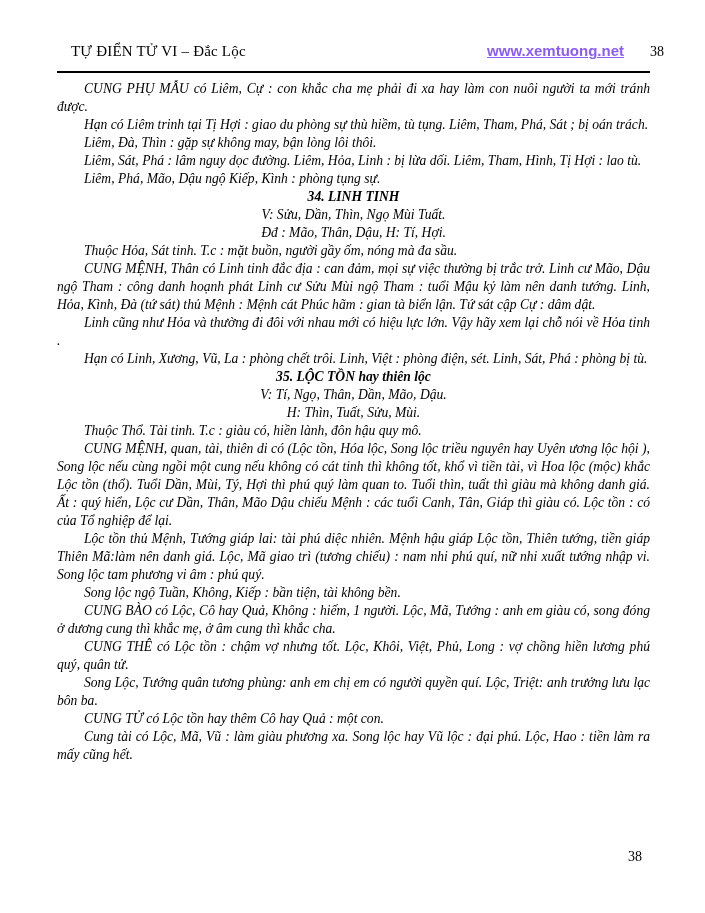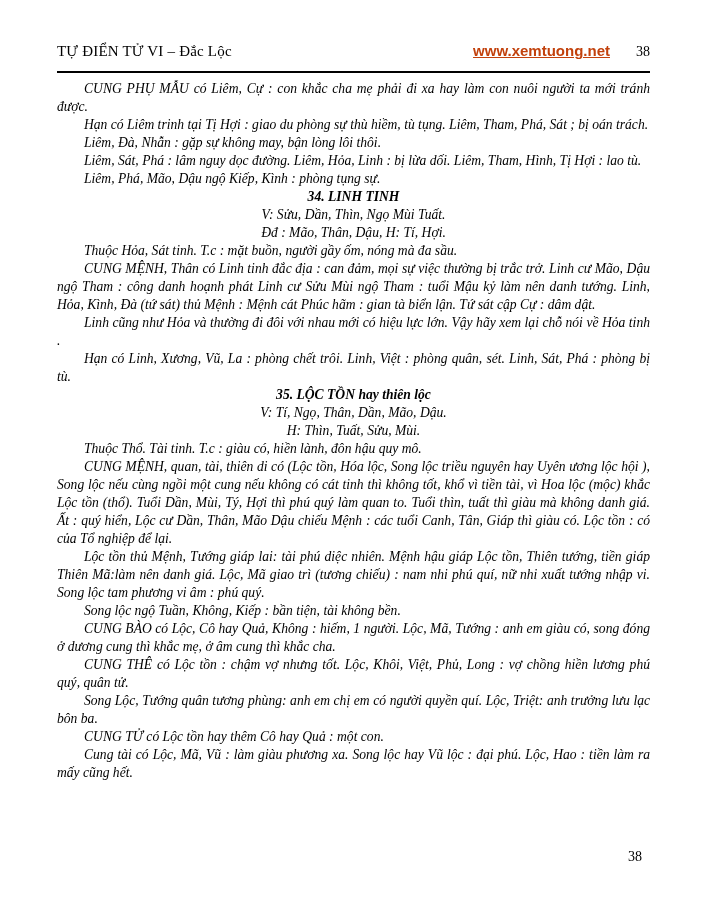--- a/index.html
+++ b/index.html
@@ -10,36 +10,36 @@
   }
   .page{
     position:relative;
     width:705px;height:913px;
     background:#ffffff;
     color:#000;
     overflow:hidden;
   }
   .header{
     position:absolute;
-    left:57px;top:42px;width:593px;
+    left:71px;top:42px;width:593px;
     display:flex;justify-content:space-between;align-items:baseline;
   }
   .header-title{
     font-size:15px;
     letter-spacing:0.2px;
     white-space:nowrap;
   }
   .header-right{
     display:flex;align-items:baseline;gap:26px;
   }
   .header-url{
     font-family:"Liberation Sans", sans-serif;
     font-weight:bold;
     font-size:15px;
-    color:#c2410c;
+    color:#8b5cf6;
     text-decoration:underline;
     cursor:pointer;
     white-space:nowrap;
   }
   .header-pagenum{
     font-size:14px;
   }
   .header-rule{
     position:absolute;
     left:57px;top:71px;width:593px;
@@ -75,30 +75,30 @@
       <span class="header-pagenum">38</span>
     </span>
   </div>
 
   <div class="header-rule"></div>
 
   <div class="content">
 
   <p class="indent">CUNG PHỤ MẪU có Liêm, Cự : con khắc cha mẹ phải đi xa hay làm con nuôi người ta mới tránh được.</p>
       <p class="indent">Hạn có Liêm trinh tại Tị Hợi : giao du phòng sự thù hiềm, tù tụng. Liêm, Tham, Phá, Sát ; bị oán trách.</p>
-      <p class="indent">Liêm, Đà, Nhẫn : gặp sự không may, bận lòng lôi thôi.</p>
+      <p class="indent">Liêm, Đà, Thìn : gặp sự không may, bận lòng lôi thôi.</p>
       <p class="block">Liêm, Sát, Phá : lâm nguy dọc đường. Liêm, Hỏa, Linh : bị lừa dối. Liêm, Tham, Hình, Tị Hợi : lao tù.</p>
       <p class="block">Liêm, Phá, Mão, Dậu ngộ Kiếp, Kình : phòng tụng sự.</p>
       <p class="heading">34. LINH TINH</p>
       <p class="center">V: Sửu, Dần, Thìn, Ngọ Mùi Tuất.</p>
       <p class="center">Đđ : Mão, Thân, Dậu, H: Tí, Hợi.</p>
       <p class="indent">Thuộc Hỏa, Sát tinh. T.c : mặt buồn, người gầy ốm, nóng mà đa sầu.</p>
       <p class="indent">CUNG MỆNH, Thân có Linh tinh đắc địa : can đảm, mọi sự việc thường bị trắc trở. Linh cư Mão, Dậu ngộ Tham : công danh hoạnh phát Linh cư Sửu Mùi ngộ Tham : tuổi Mậu kỷ làm nên danh tướng. Linh, Hỏa, Kình, Đà (tứ sát) thủ Mệnh : Mệnh cát Phúc hãm : gian tà biển lận. Tứ sát cập Cự : dâm dật.</p>
       <p class="indent">Linh cũng như Hỏa và thường đi đôi với nhau mới có hiệu lực lớn. Vậy hãy xem lại chỗ nói về Hỏa tinh .</p>
-      <p class="indent">Hạn có Linh, Xương, Vũ, La : phòng chết trôi. Linh, Việt : phòng quân, sét. Linh, Sát, Phá : phòng bị tù.</p>
+      <p class="indent">Hạn có Linh, Xương, Vũ, La : phòng chết trôi. Linh, Việt : phòng điện, sét. Linh, Sát, Phá : phòng bị tù.</p>
       <p class="heading">35. LỘC TỒN hay thiên lộc</p>
       <p class="center">V: Tí, Ngọ, Thân, Dần, Mão, Dậu.</p>
       <p class="center">H: Thìn, Tuất, Sửu, Mùi.</p>
       <p class="indent">Thuộc Thổ. Tài tinh. T.c : giàu có, hiền lành, đôn hậu quy mô.</p>
       <p class="indent">CUNG MỆNH, quan, tài, thiên di có (Lộc tồn, Hóa lộc, Song lộc triều nguyên hay Uyên ương lộc hội ), Song lộc nếu cùng ngồi một cung nếu không có cát tinh thì không tốt, khổ vì tiền tài, vì Hoa lộc (mộc) khắc Lộc tồn (thổ). Tuổi Dần, Mùi, Tý, Hợi thì phú quý làm quan to. Tuổi thìn, tuất thì giàu mà không danh giá. Ất : quý hiển, Lộc cư Dần, Thân, Mão Dậu chiếu Mệnh : các tuổi Canh, Tân, Giáp thì giàu có. Lộc tồn : có của Tổ nghiệp để lại.</p>
       <p class="indent">Lộc tồn thủ Mệnh, Tướng giáp lai: tài phú diệc nhiên. Mệnh hậu giáp Lộc tồn, Thiên tướng, tiền giáp Thiên Mã:làm nên danh giá. Lộc, Mã giao trì (tương chiếu) : nam nhi phú quí, nữ nhi xuất tướng nhập vi. Song lộc tam phương vi âm : phú quý.</p>
       <p class="indent">Song lộc ngộ Tuần, Không, Kiếp : bần tiện, tài không bền.</p>
       <p class="indent">CUNG BÀO có Lộc, Cô hay Quả, Không : hiếm, 1 người. Lộc, Mã, Tướng : anh em giàu có, song đóng ở dương cung thì khắc mẹ, ở âm cung thì khắc cha.</p>
       <p class="indent">CUNG THÊ có Lộc tồn : chậm vợ nhưng tốt. Lộc, Khôi, Việt, Phủ, Long : vợ chồng hiền lương phú quý, quân tử.</p>
       <p class="indent">Song Lộc, Tướng quân tương phùng: anh em chị em có người quyền quí. Lộc, Triệt: anh trưởng lưu lạc bôn ba.</p>

